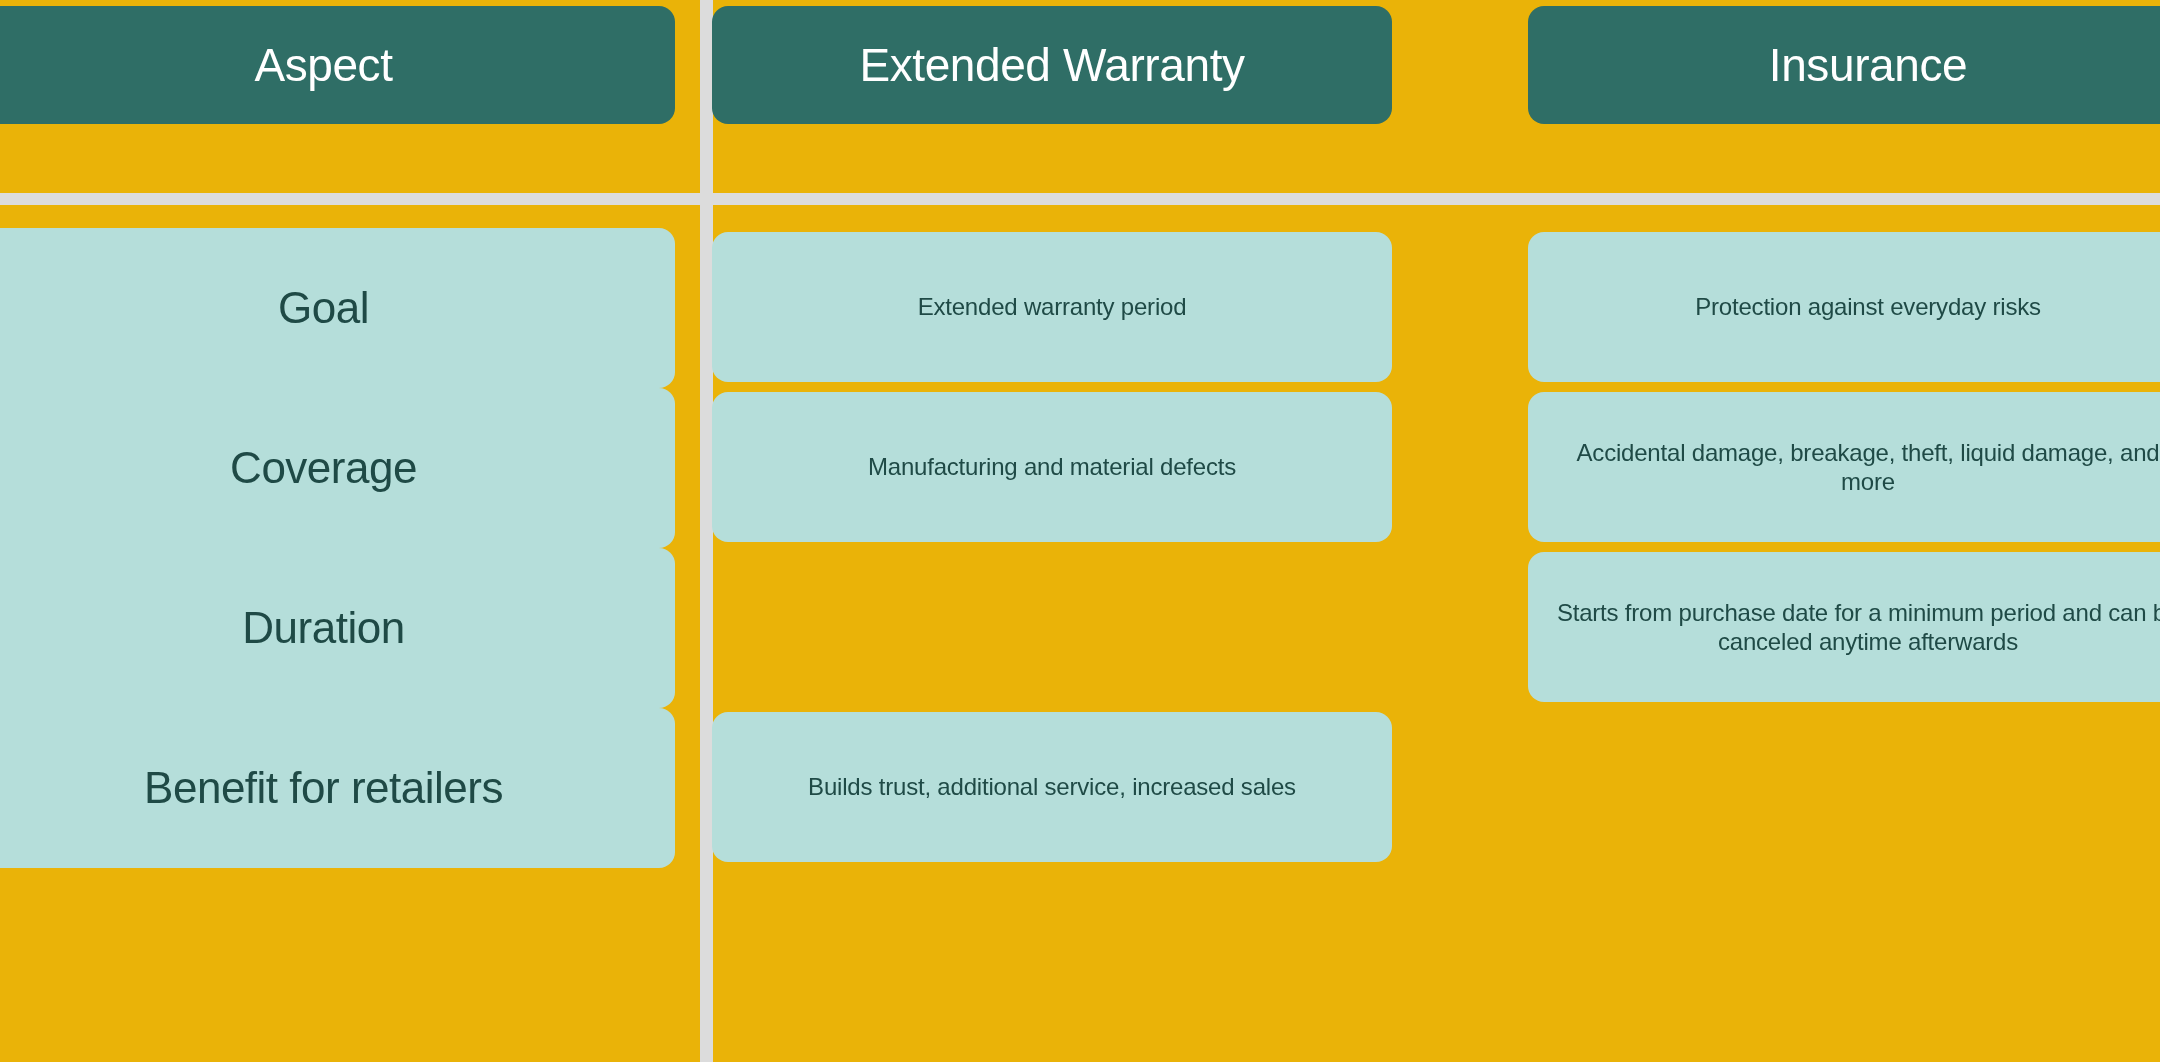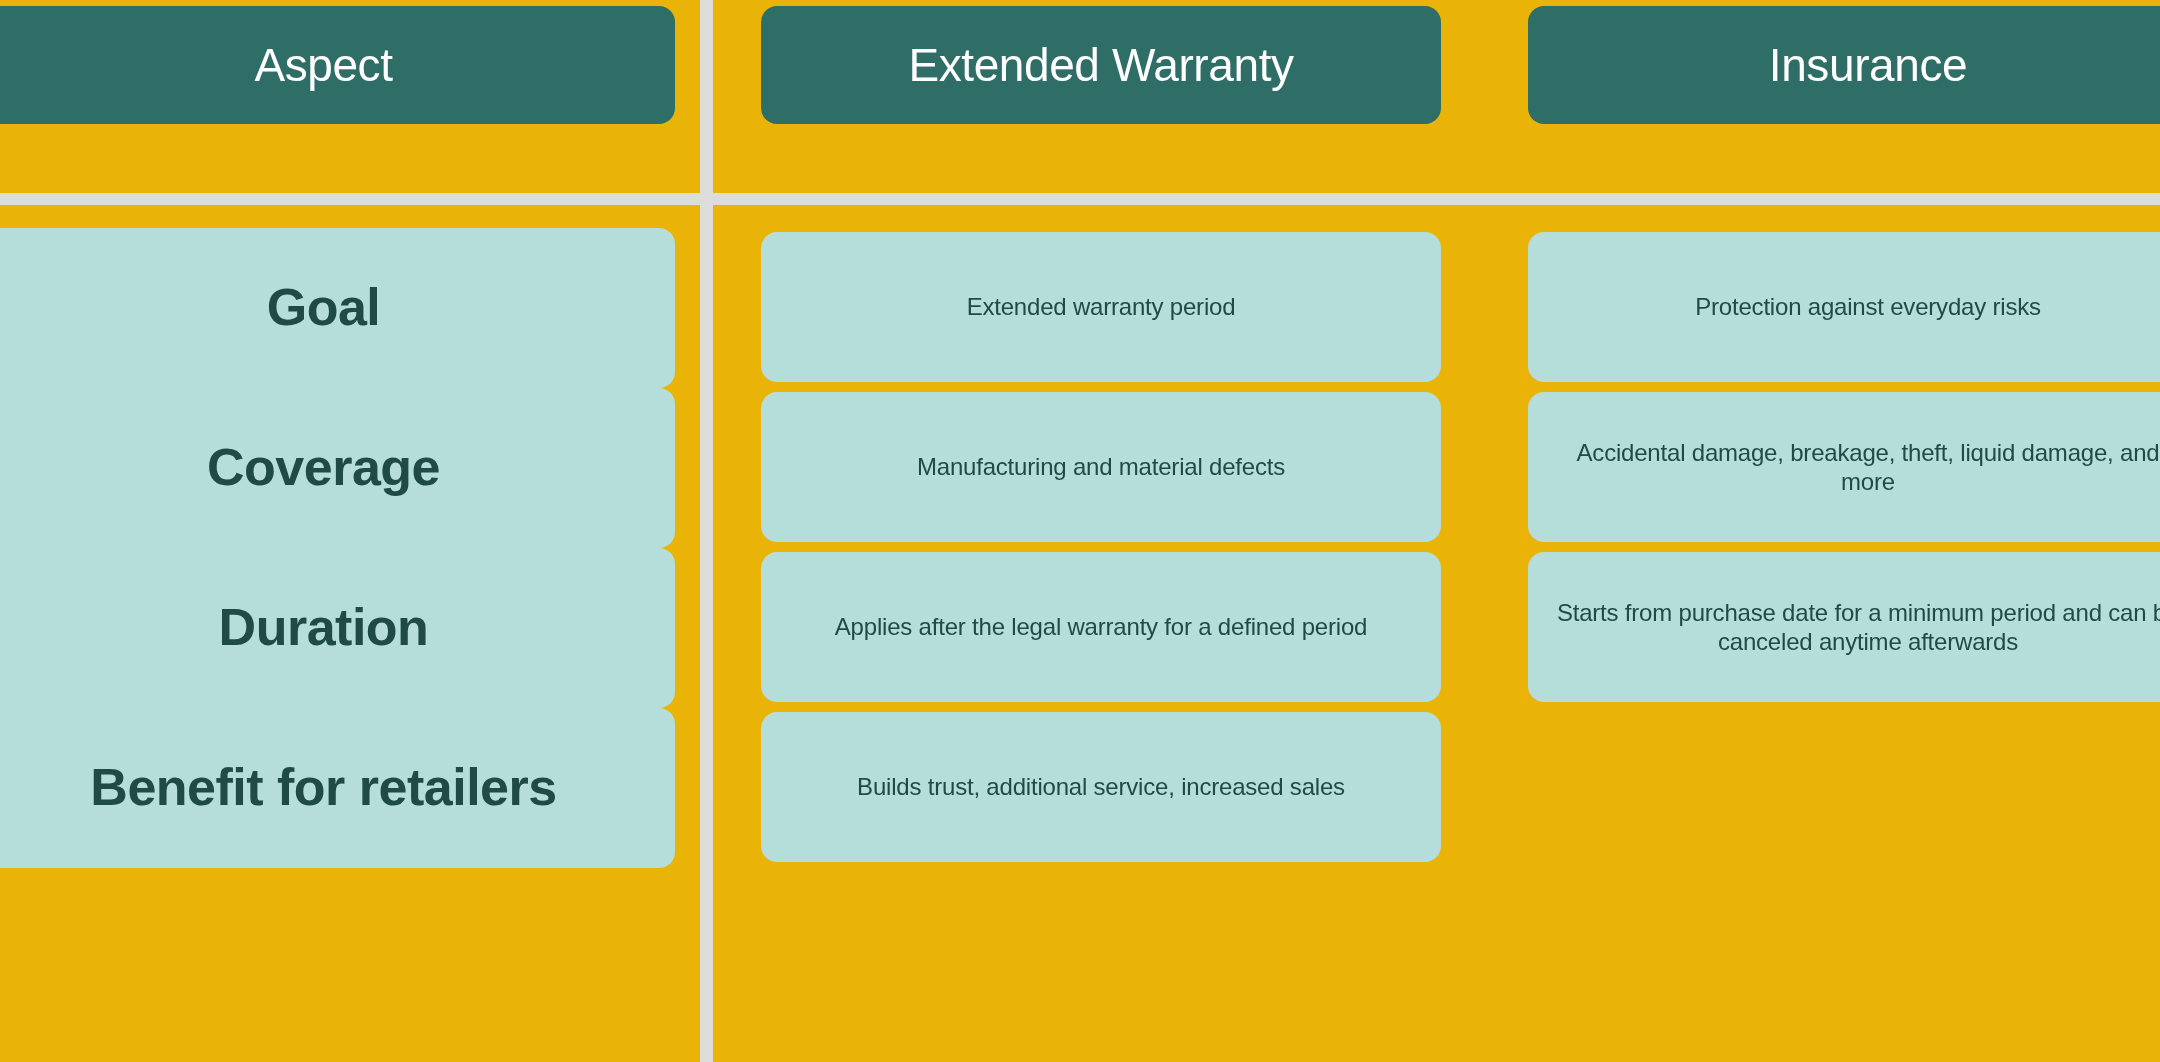--- a/index.html
+++ b/index.html
@@ -43,21 +43,21 @@
   }
 
   
   .col {
     position: absolute;
     top: 0;
     height: 1062px;
     z-index: 2;
   }
   .col-aspect  { left: -28px;  width: 703px; }
-  .col-c1      { left: 761px;  width: 680px; }
+  .col-c1      { left: 712px;  width: 680px; }
   .col-c2      { left: 1480px; width: 680px; margin-left: 48px; }
 
   
   .header-cell {
     position: absolute;
     top: 6px;
     height: 118px;
     left: 0;
     right: 0;
     background: #2F6E66;
@@ -90,22 +90,22 @@
     padding: 0 26px;
   }
   .body-cell .btext {
     color: #1F4A46;
     text-align: center;
     line-height: 1.22;
   }
 
   
   .col-aspect .body-cell .btext {
-    font-size: 52px;
-    font-weight: 700;
+    font-size: 44px;
+    font-weight: 400;
     letter-spacing: -0.5px;
   }
   
   .col-c1 .body-cell .btext,
   .col-c2 .body-cell .btext {
     font-size: 24px;
     font-weight: 400;
     letter-spacing: -0.2px;
   }
 
@@ -150,23 +150,20 @@
   <div class="col col-c1">
     <div class="header-cell">
       <span class="htext">Extended Warranty</span>
     </div>
     <div class="body-cell row-0">
       <span class="btext">Extended warranty period</span>
     </div>
     <div class="body-cell row-1">
       <span class="btext">Manufacturing and material defects</span>
     </div>
-    <div class="body-cell row-2">
-      <span class="btext">Applies after the legal warranty for a defined period</span>
-    </div>
     <div class="body-cell row-3">
       <span class="btext">Builds trust, additional service, increased sales</span>
     </div>
   </div>
 
   <div class="col col-c2">
     <div class="header-cell">
       <span class="htext">Insurance</span>
     </div>
     <div class="body-cell row-0">

